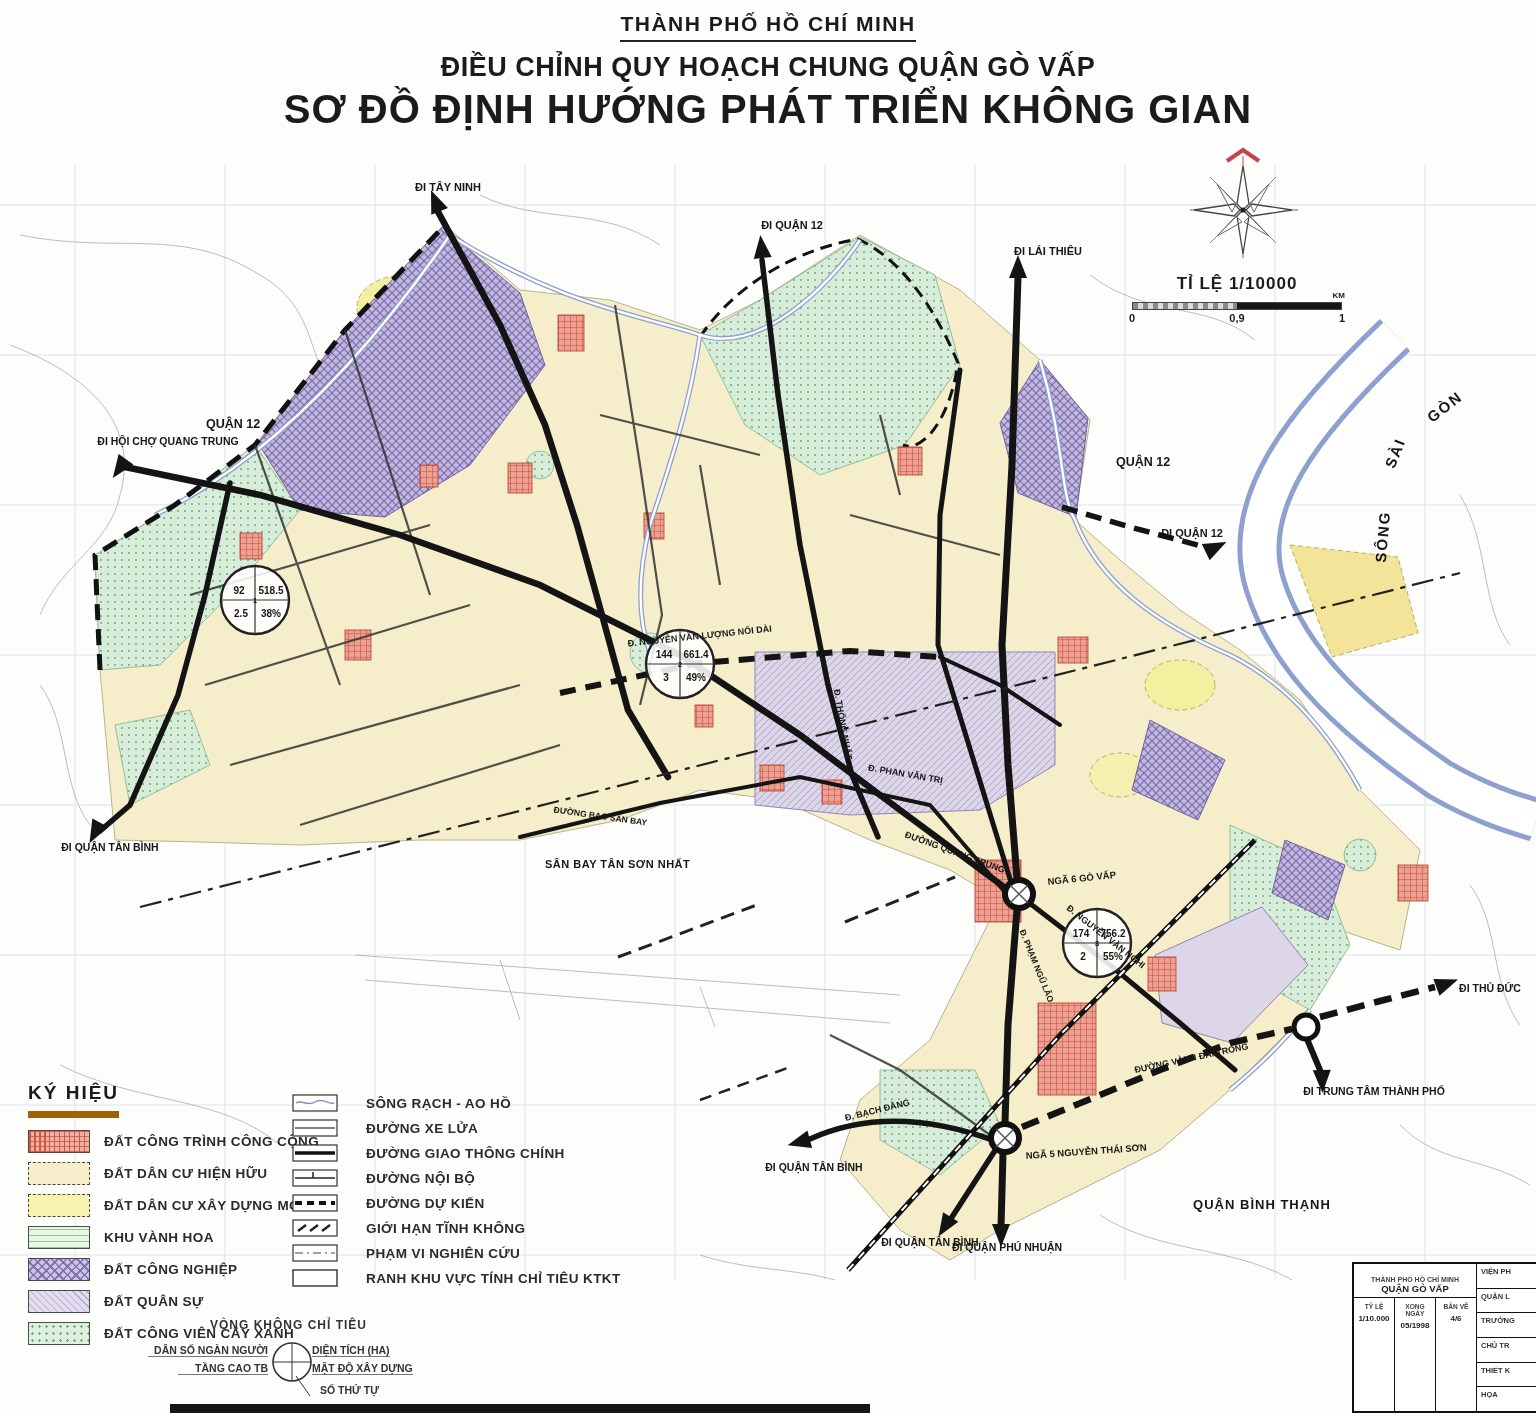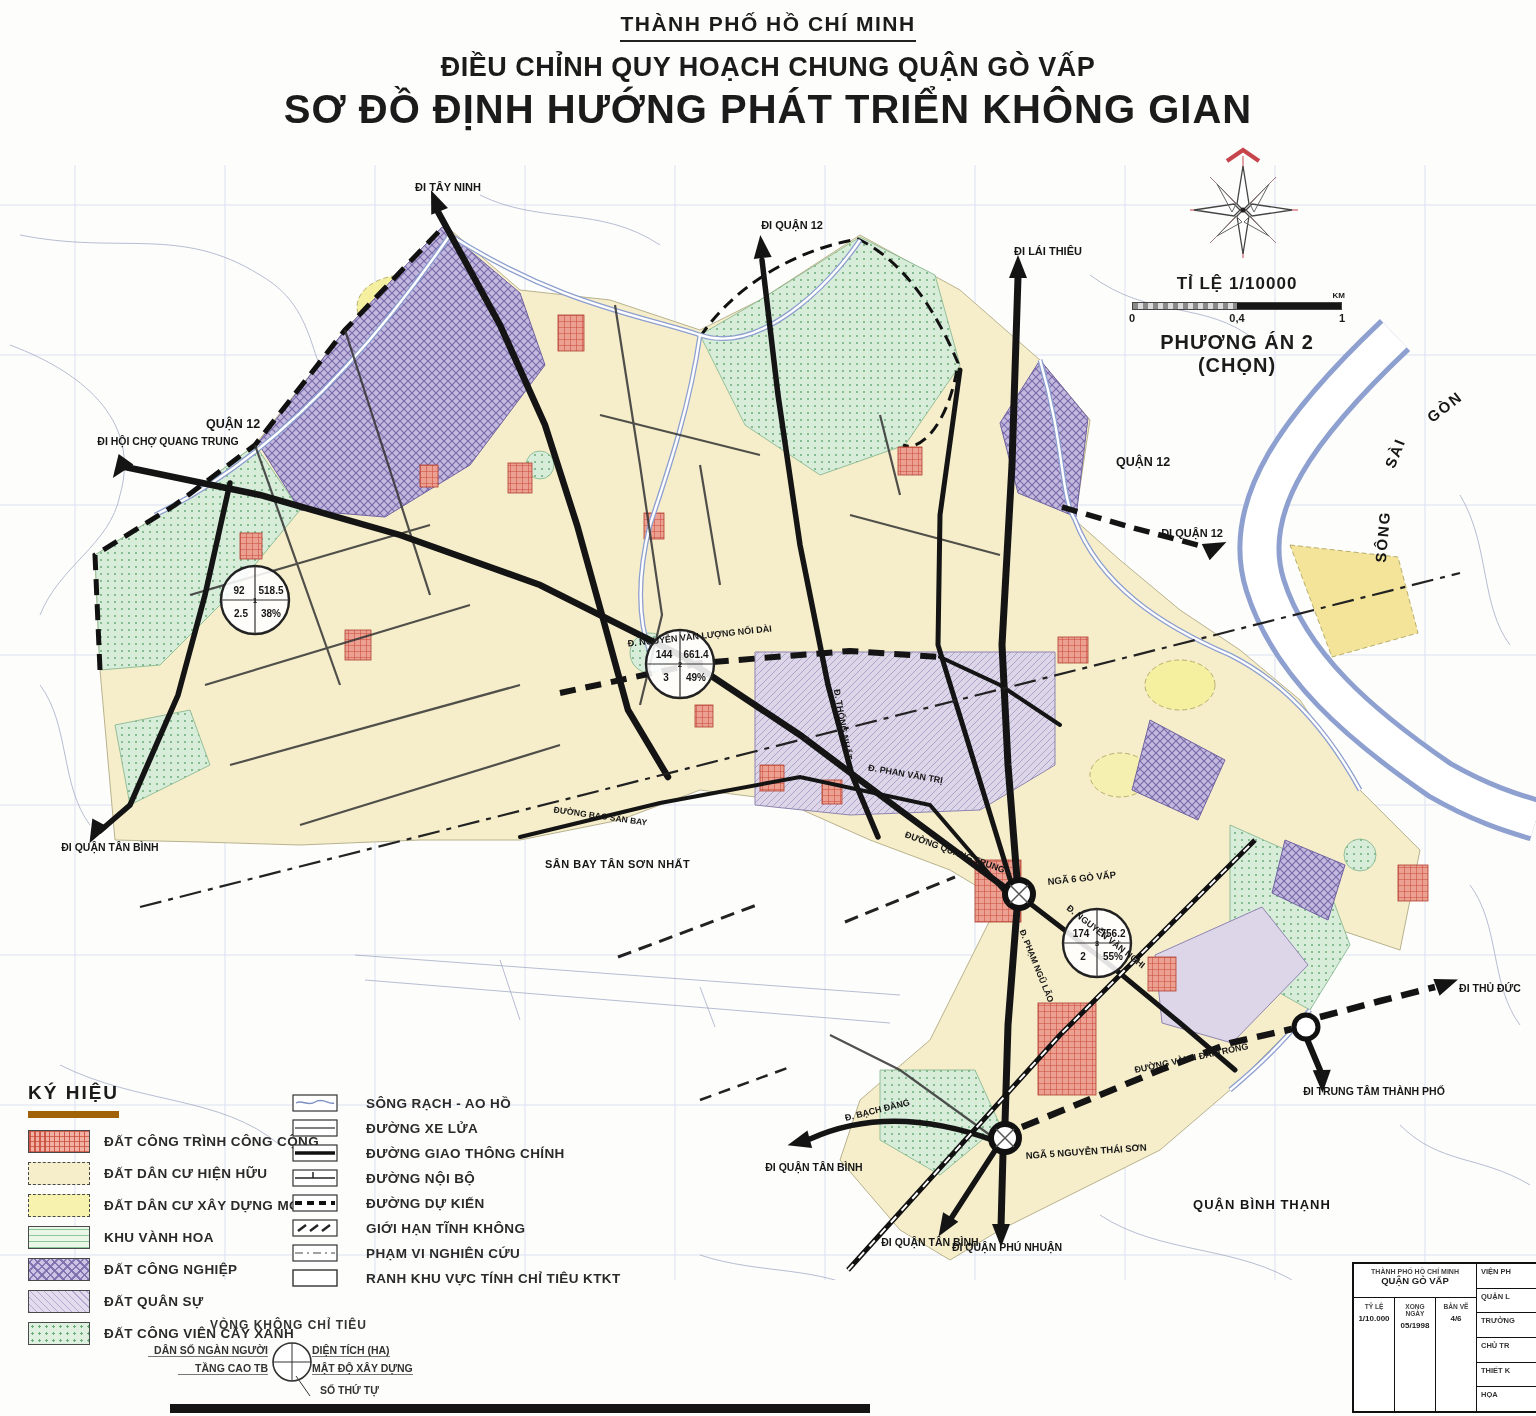--- a/index.html
+++ b/index.html
@@ -54,21 +54,21 @@
   .il-pop{left:18px;top:26px;width:120px;text-align:right;border-bottom:1px solid #777;}
   .il-floors{left:48px;top:44px;width:90px;text-align:right;border-bottom:1px solid #777;}
   .il-area{left:182px;top:26px;border-bottom:1px solid #777;}
   .il-density{left:182px;top:44px;border-bottom:1px solid #777;}
   .il-seq{left:190px;top:66px;}
   .il-circle{left:140px;top:22px;}
   
   .tblock{position:absolute;left:1352px;top:1262px;width:214px;height:151px;border:2.5px solid #111;
           background:#fff;z-index:9;display:flex;box-sizing:border-box;font-weight:bold;}
   .tb-left{width:122px;border-right:1.5px solid #111;display:flex;flex-direction:column;}
-  .tb-a{height:34px;border-bottom:1.5px solid #111;text-align:center;padding-top:4px;box-sizing:border-box;}
+  .tb-a{height:34px;border-bottom:1.5px solid #111;text-align:center;padding-top:12px;box-sizing:border-box;}
   .tb-a .s1{font-size:7px;color:#444;}
   .tb-a .s2{font-size:9.5px;}
   .tb-b{height:74px;border-bottom:1.5px solid #111;text-align:center;padding-top:3px;box-sizing:border-box;}
   .tb-b .p{font-size:7px;text-decoration:underline;color:#444;}
   .tb-b .m{font-size:11.5px;margin-top:2px;line-height:1.25;}
   .tb-b .v{font-size:6.8px;margin-top:3px;color:#444;}
   .tb-c{flex:1;display:flex;}
   .tb-cell{flex:1;border-right:1.2px solid #111;text-align:center;padding-top:5px;}
   .tb-cell:last-child{border-right:none;}
   .tb-cell .l{font-size:6.6px;color:#444;}
@@ -106,24 +106,23 @@
 
 <div class="scalebox">
   <div class="scale-label">TỈ LỆ 1/10000</div>
   <div class="bar">
     <div class="half1"></div>
     <div class="half2"></div>
     <div class="km">KM</div>
   </div>
   <div class="ticks">
     <span class="t0">0</span>
-    <span class="tm">0,4</span>
+    <span class="tm">0,9</span>
     <span class="t1">1</span>
   </div>
-  <div class="variant">PHƯƠNG ÁN 2 (CHỌN)</div>
 </div>
 
 <div class="mapwrap">
 <svg width="1536" height="1115" viewBox="0 0 1536 1115">
   <defs>
     <pattern id="pGreen" width="7" height="7" patternUnits="userSpaceOnUse">
       <rect width="7" height="7" fill="#d7ecd9"></rect>
           <circle cx="3" cy="3" r="1" fill="#69ac77"></circle>
     </pattern>
     <pattern id="pPurple" width="8" height="8" patternUnits="userSpaceOnUse">

